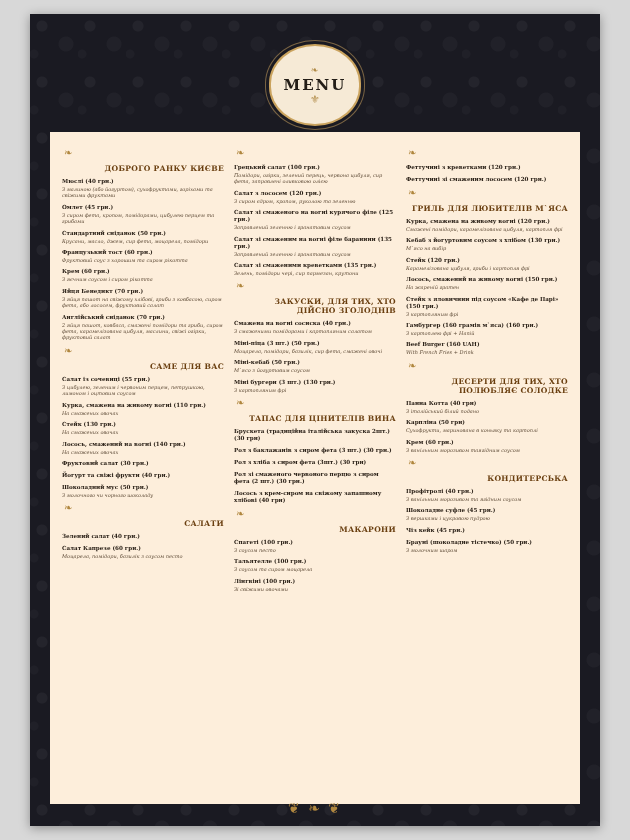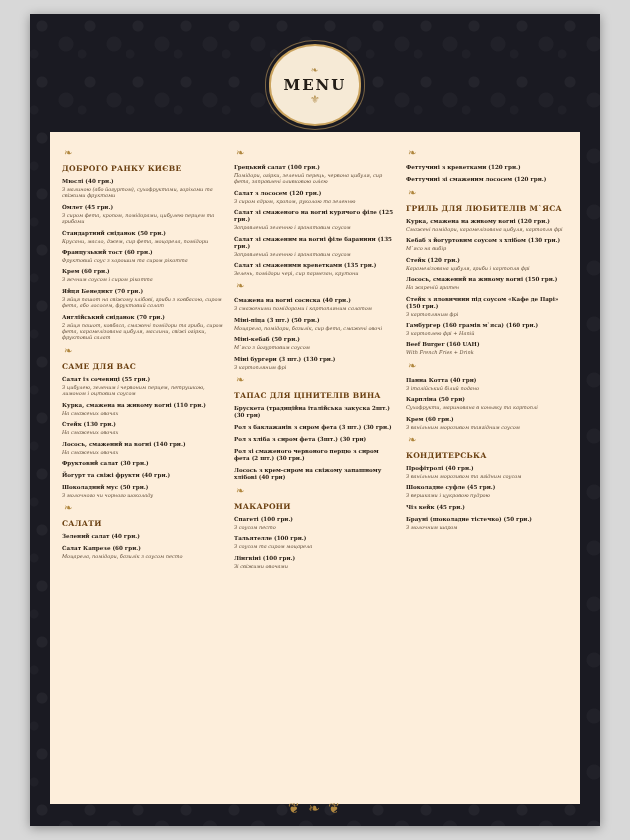--- a/index.html
+++ b/index.html
@@ -52,21 +52,21 @@
   }
   .cols{
     display:flex;gap:10px;padding:16px 12px 10px 12px;box-sizing:border-box;height:100%;
   }
   .col{width:33.33%;}
   .orn{
     color:#b0873f;font-size:10px;letter-spacing:1px;margin:0 0 6px 2px;line-height:10px;
   }
   h2.sect{
     font-size:7.6px;font-weight:700;color:#6a3f10;letter-spacing:.3px;
-    margin:4px 0 5px 0;text-transform:uppercase;line-height:9px;
+    margin:4px 0 5px 0;text-transform:uppercase;line-height:9px;text-align:right;
   }
   .item{margin:0 0 5px 0;}
   .item .nm{font-size:5.6px;font-weight:700;color:#2a2017;line-height:7px;}
   .item .ds{font-size:5px;font-style:italic;color:#5d4a36;line-height:6.4px;margin-top:1px;}
   .footer-orn{
     position:absolute;left:50%;bottom:10px;transform:translateX(-50%);
     color:#b0873f;font-size:14px;letter-spacing:2px;z-index:3;
   }
 </style>
 </head>
@@ -169,20 +169,21 @@
           </div>
           <div class="item">
             <div class="nm">Салат зі смаженим на вогні філе баранини (135 грн.)</div>
             <div class="ds">Заправлений зеленню і гранатовим соусом</div>
           </div>
           <div class="item">
             <div class="nm">Салат зі смаженими креветками (135 грн.)</div>
             <div class="ds">Зелень, помідори чері, сир пармезан, крутони</div>
           </div>
           <div class="orn">❧</div>
+          <h2 class="sect">ЗАКУСКИ, ДЛЯ ТИХ, ХТО ДІЙСНО ЗГОЛОДНІВ</h2>
           <div class="item">
             <div class="nm">Смажена на вогні сосиска (40 грн.)</div>
             <div class="ds">З смаженими помідорами і картопляним салатом</div>
           </div>
           <div class="item">
             <div class="nm">Міні-піца (3 шт.) (50 грн.)</div>
             <div class="ds">Моцарела, помідори, базилік, сир фета, смажені овочі</div>
           </div>
           <div class="item">
             <div class="nm">Міні-кебаб (50 грн.)</div>
@@ -256,20 +257,21 @@
           </div>
           <div class="item">
             <div class="nm">Гамбургер (160 грамів м`яса) (160 грн.)</div>
             <div class="ds">З картоплею фрі + Напій</div>
           </div>
           <div class="item">
             <div class="nm">Beef Burger (160 UAH)</div>
             <div class="ds">With French Fries + Drink</div>
           </div>
           <div class="orn">❧</div>
+          <h2 class="sect">ДЕСЕРТИ ДЛЯ ТИХ, ХТО ПОЛЮБЛЯЄ СОЛОДКЕ</h2>
           <div class="item">
             <div class="nm">Панна Котта (40 грн)</div>
             <div class="ds">З італійський білий подано</div>
           </div>
           <div class="item">
             <div class="nm">Карпліна (50 грн)</div>
             <div class="ds">Сухофрукти, маринована в коньяку та картоплі</div>
           </div>
           <div class="item">
             <div class="nm">Крем (60 грн.)</div>

